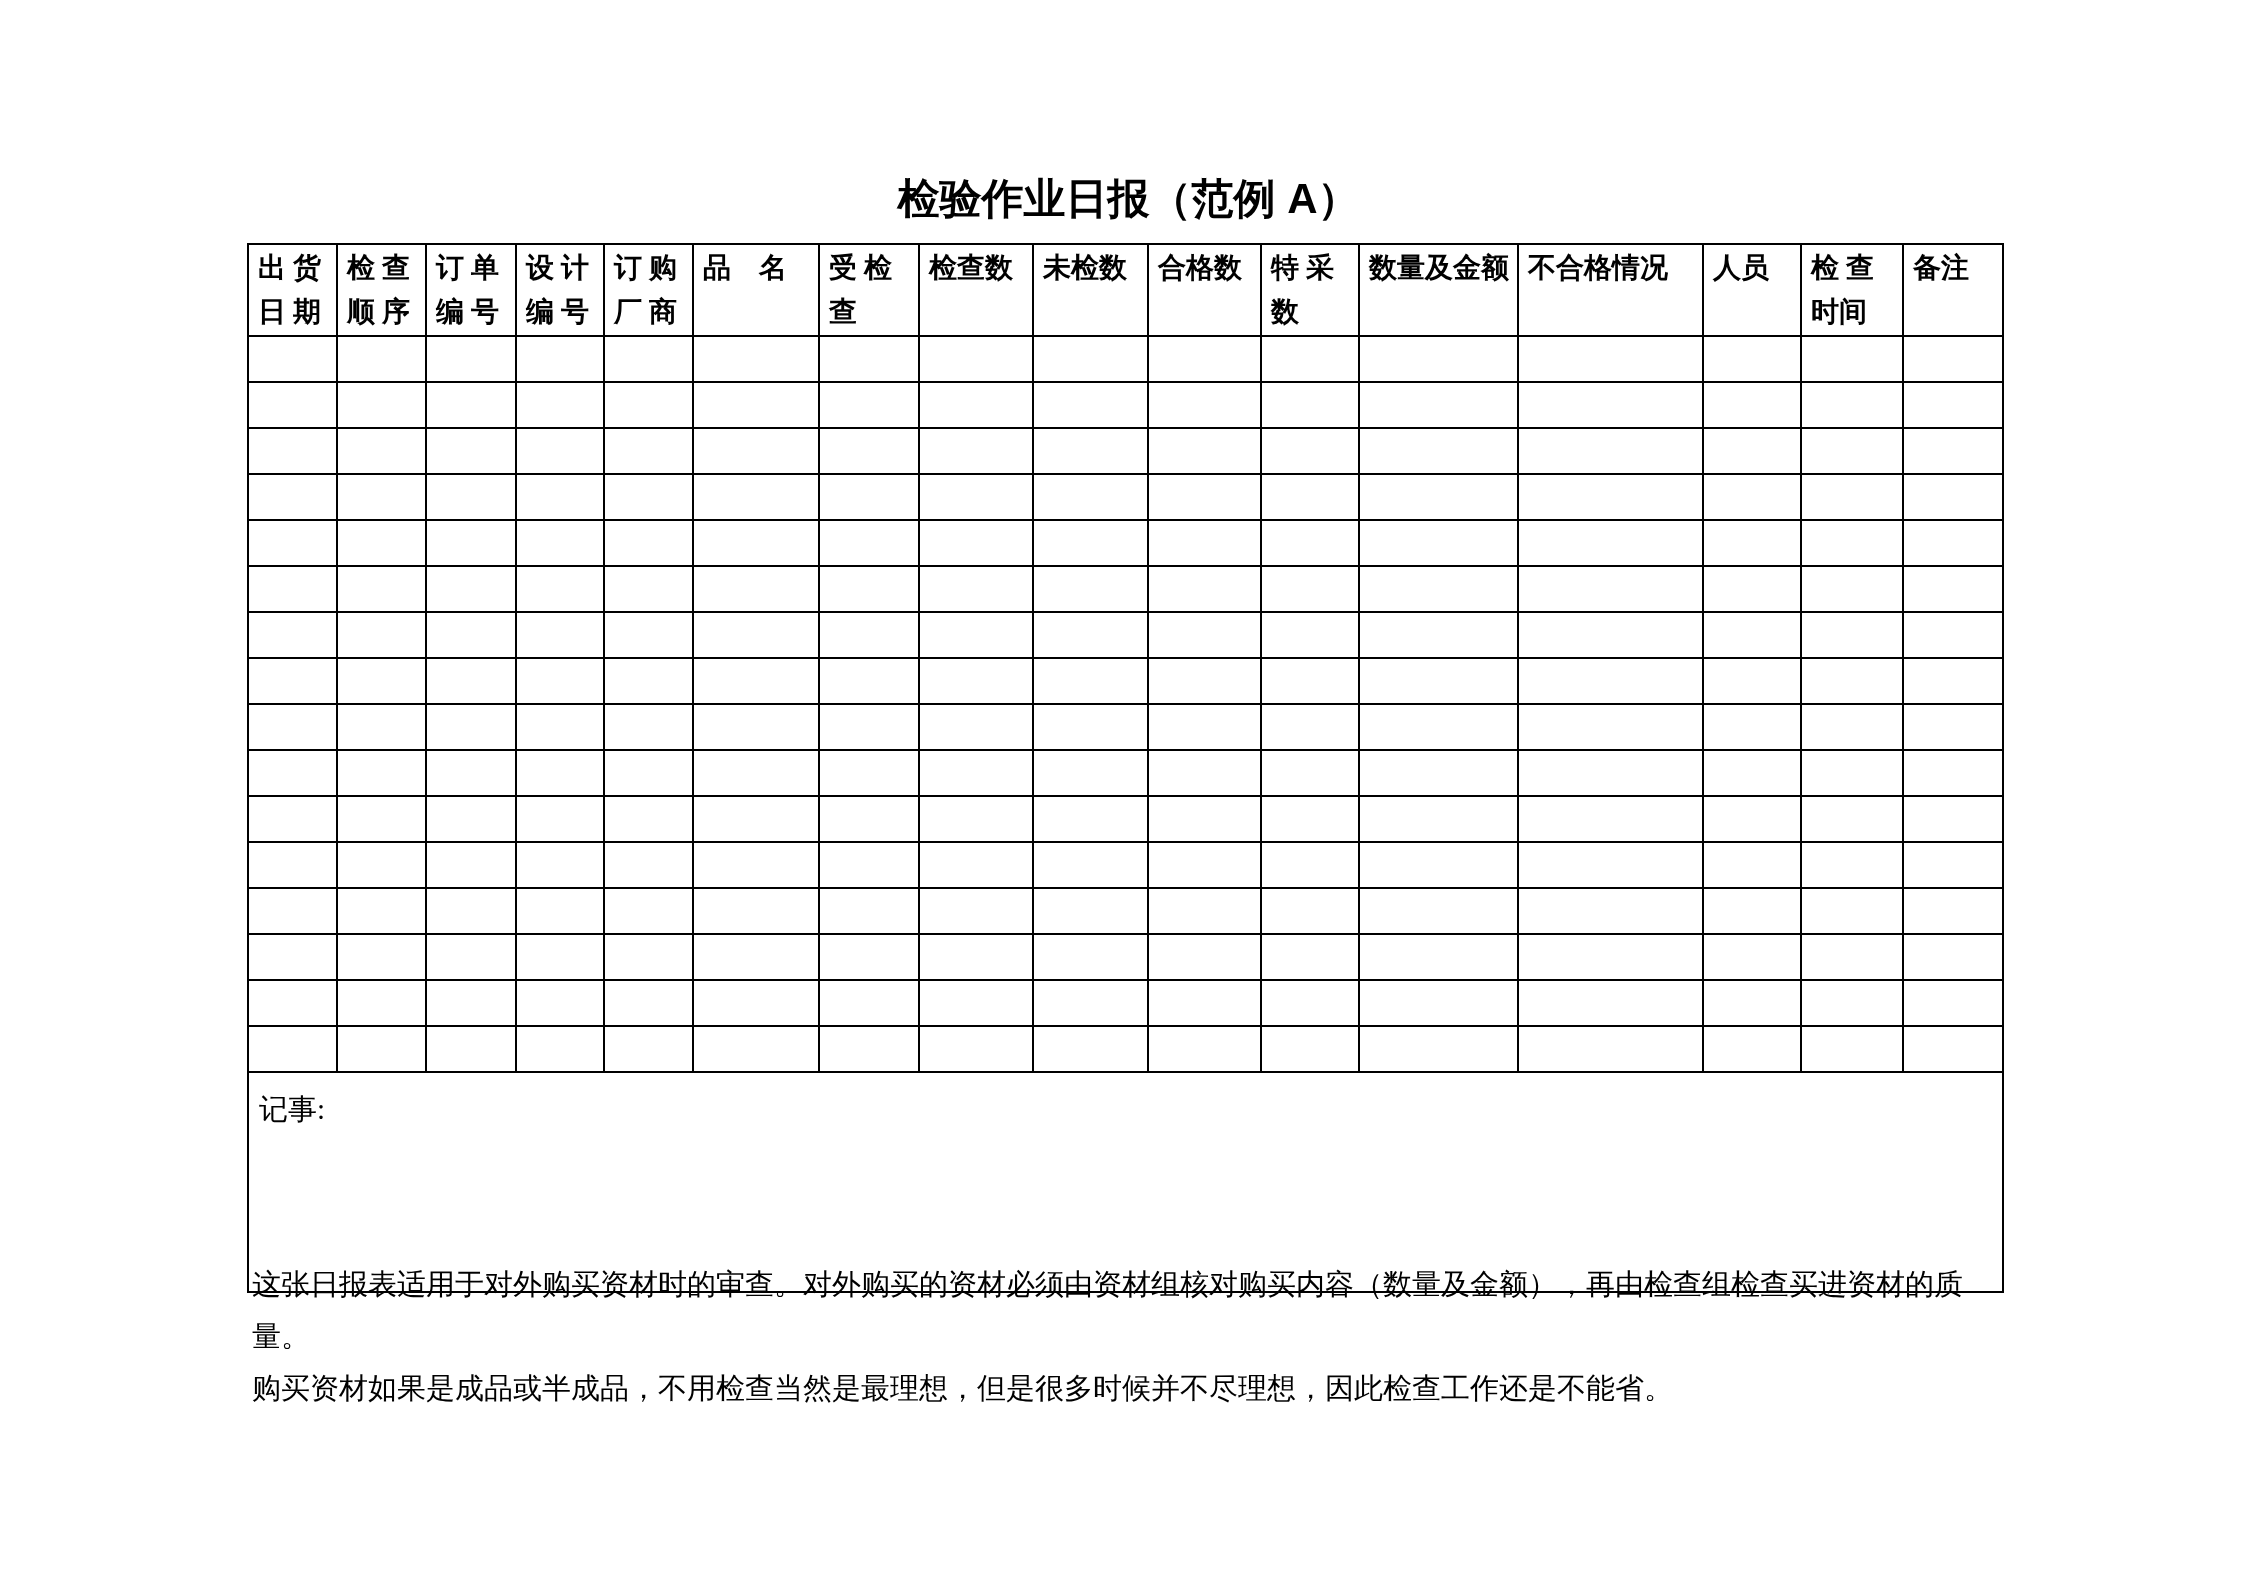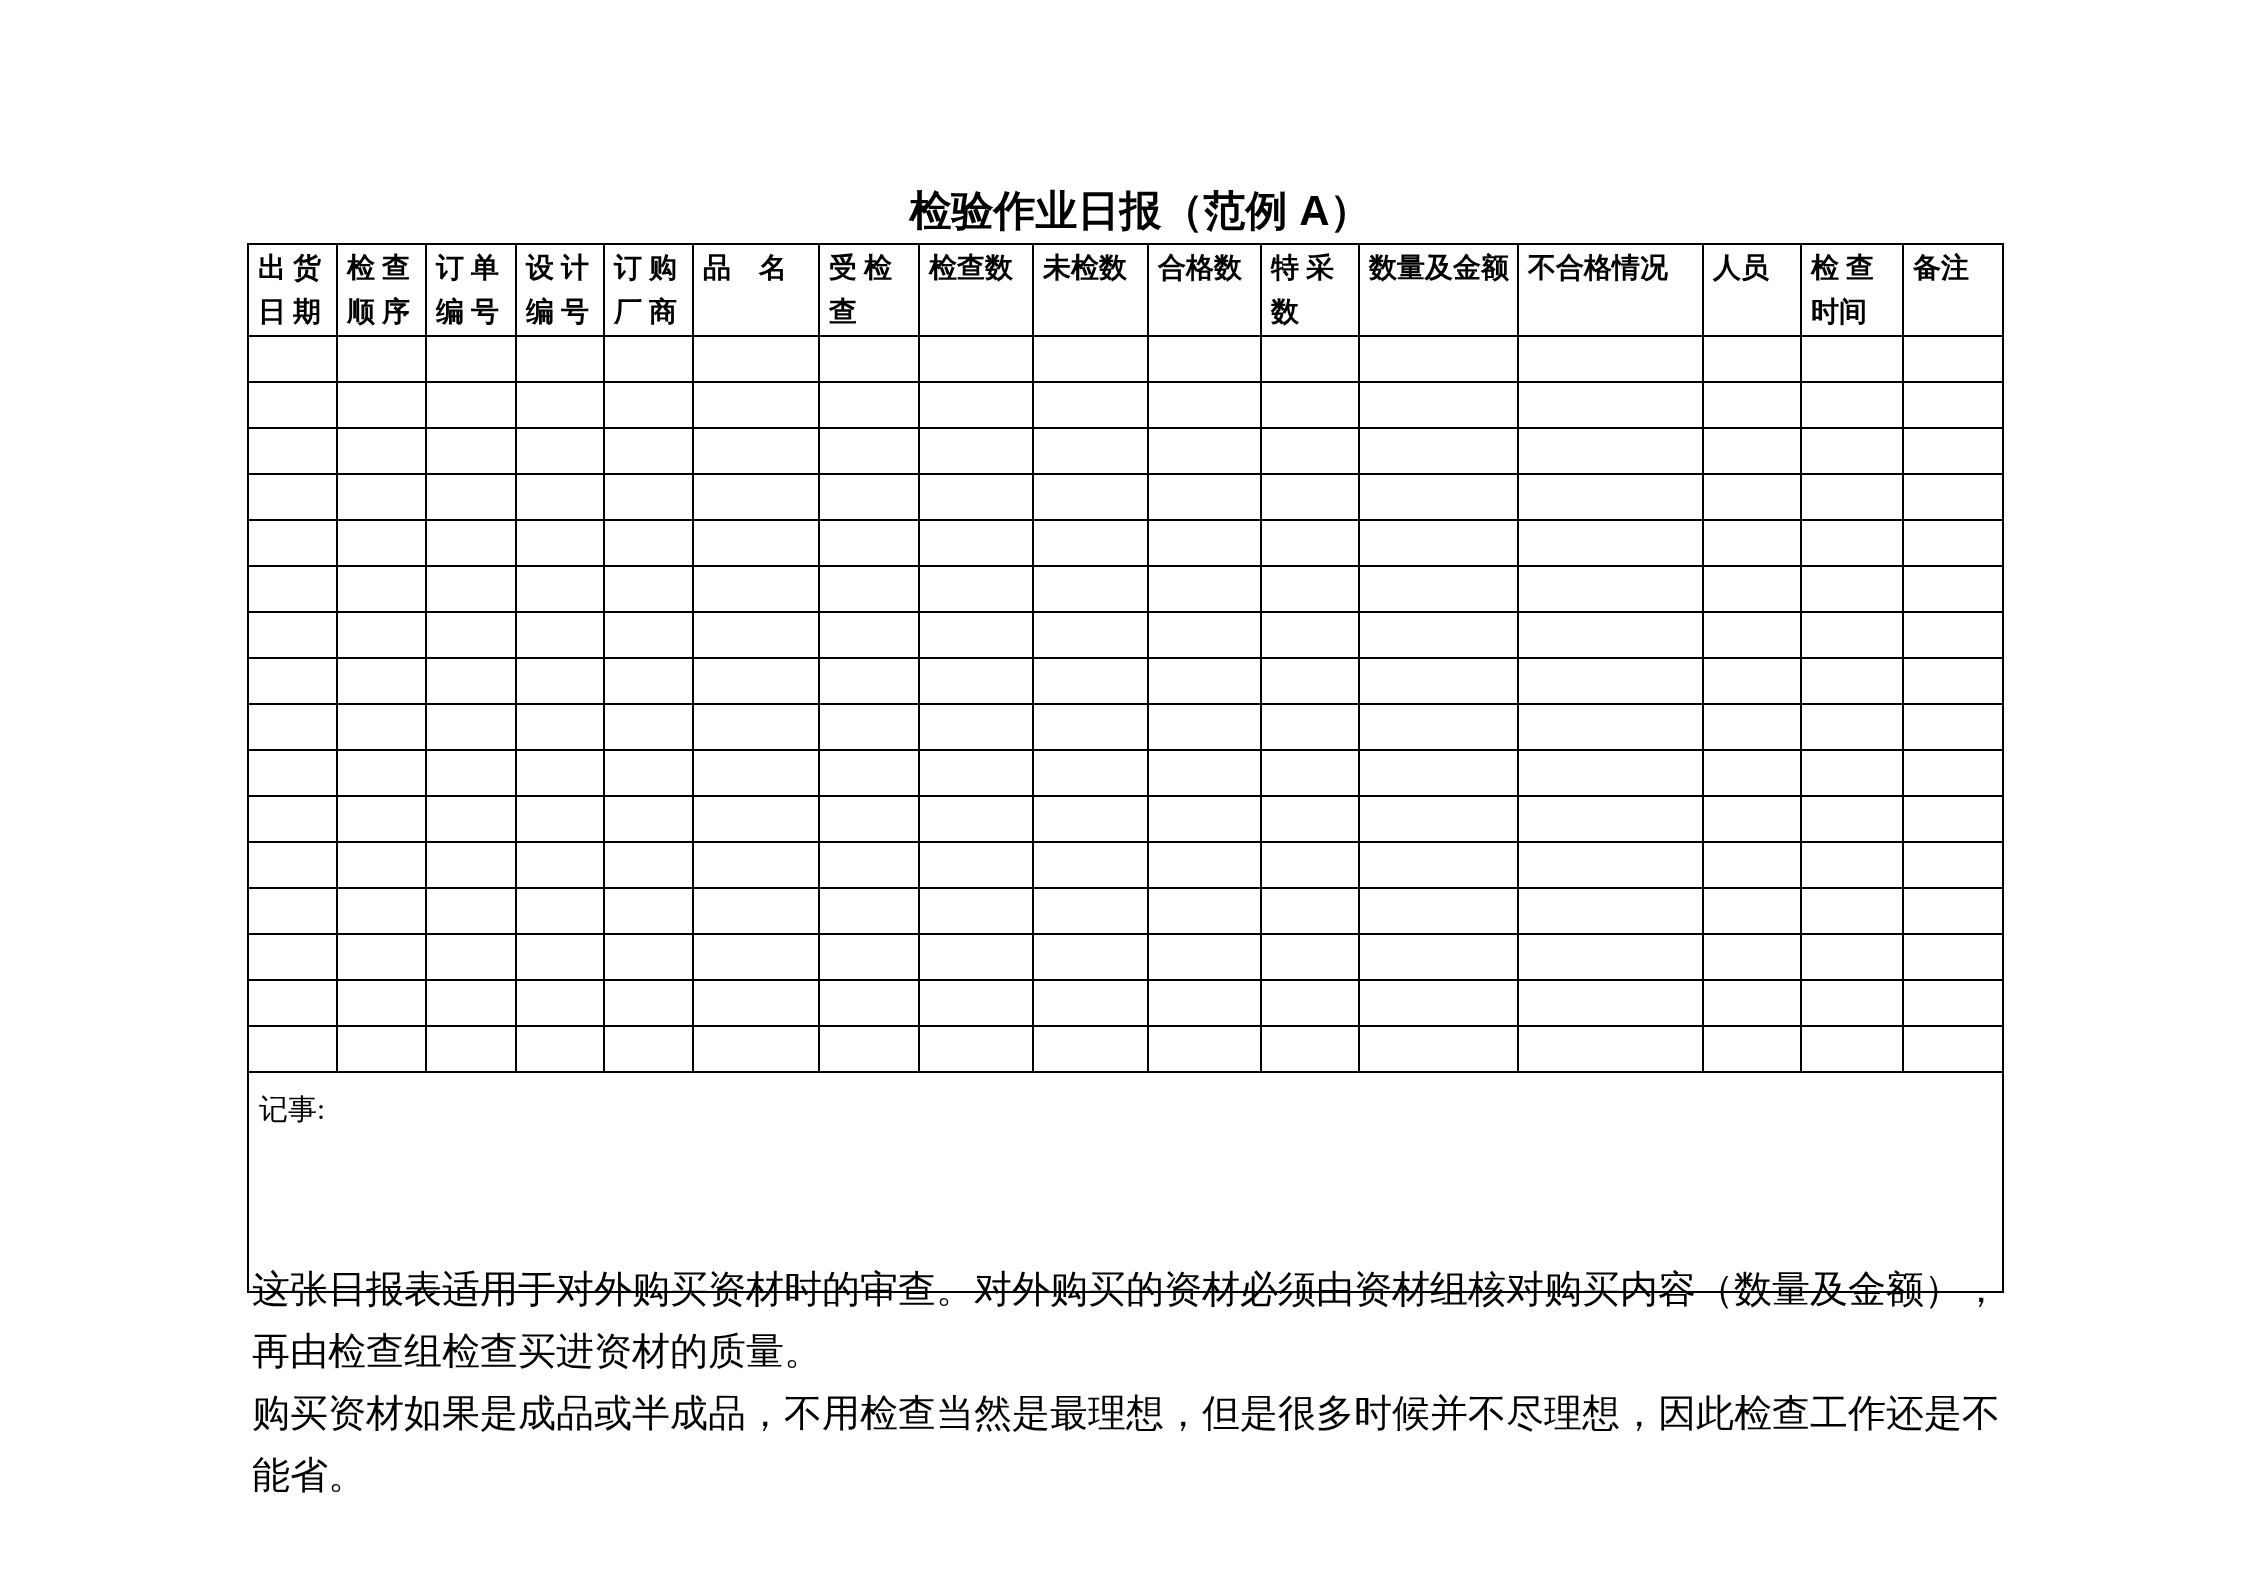--- a/index.html
+++ b/index.html
@@ -12,21 +12,21 @@
   .page {
     position: relative;
     width: 2245px; height: 1587px;
     background: #ffffff;
     overflow: hidden;
   }
   .doc-title {
     position: absolute;
     left: 247px; top: 168px;
     width: 1755px;
-    margin: 16px;
+    margin: 4px;
     text-align: center;
     font-family: "Liberation Sans", sans-serif;
     font-weight: 700;
     font-size: 42px;
     line-height: 1.3;
     color: #000;
     white-space: pre;
   }
   table.report {
     position: absolute;
@@ -58,22 +58,22 @@
     height: 186px;
     vertical-align: top;
     padding: 16px 10px;
     font-size: 29px;
     line-height: 40px;
   }
   .footer-note {
     position: absolute;
     left: 252px; top: 1258px;
     width: 1760px;
-    font-size: 38px;
-    line-height: 62px;
+    font-size: 29px;
+    line-height: 52px;
     white-space: pre-line;
     color: #000;
   }
 </style>
 </head>
 <body>
 
 <div class="page">
 
   <h1 class="doc-title">检验作业日报（范例 A）</h1>

